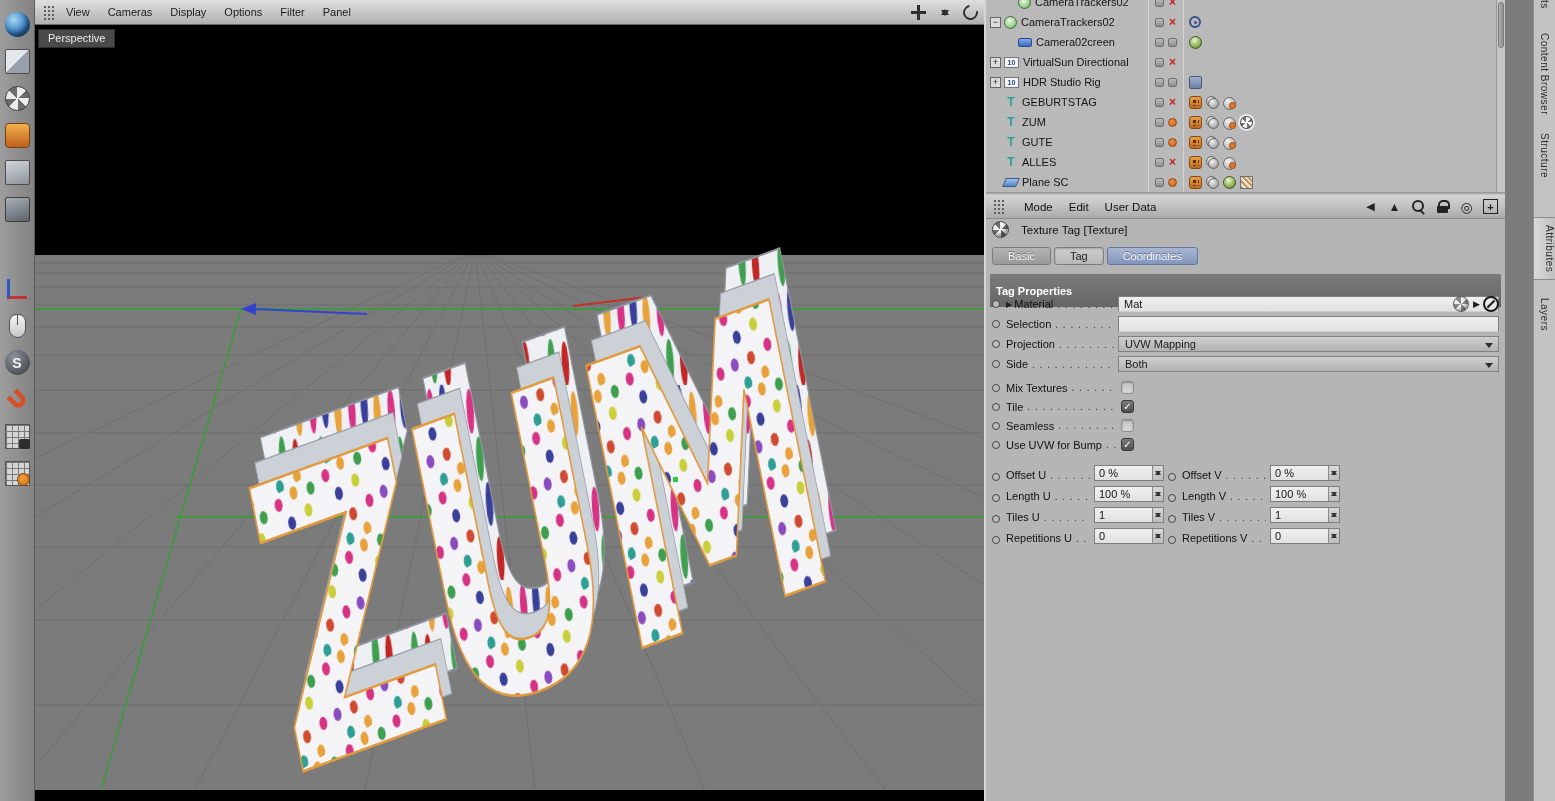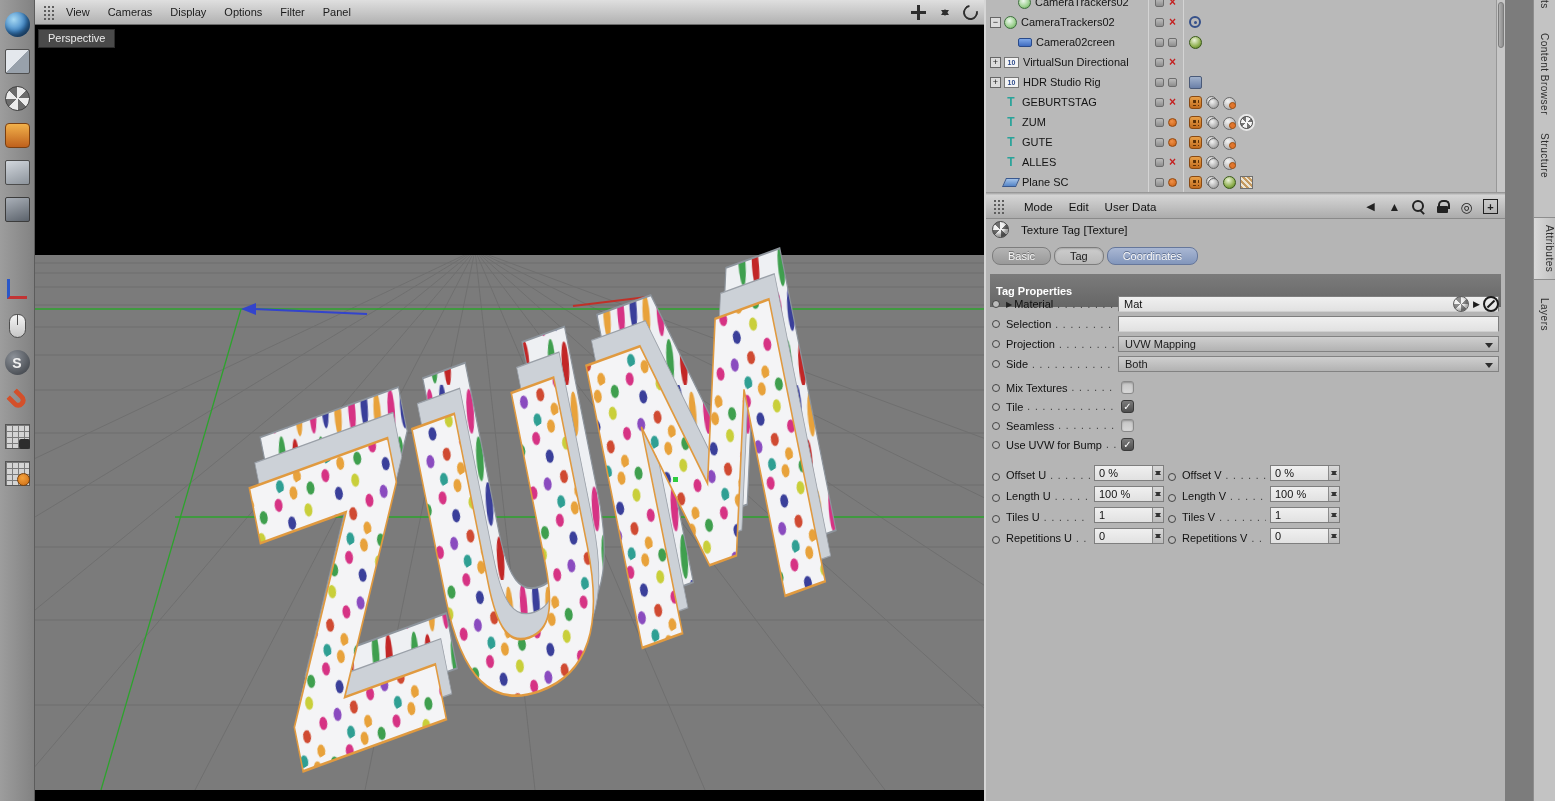--- a/index.html
+++ b/index.html
@@ -105,21 +105,21 @@
   .lock-icon::before{content:"";position:absolute;left:3px;top:1px;width:8px;height:7px;border:2px solid #222;border-bottom:none;border-radius:5px 5px 0 0}
   .lock-icon::after{content:"";position:absolute;left:2px;bottom:1px;width:11px;height:7px;background:#222;border-radius:1px}
   .target-icon::after{content:"◎";font-size:14px}
   .add-icon{border:1.5px solid #222}
   .add-icon::after{content:"+";font-size:11px;font-weight:bold}
 
   
   #tag-title{position:absolute;left:6px;top:221px;display:flex;align-items:center;gap:12px;font-size:11.5px;color:#111}
   #tag-title-icon{width:17px;height:17px;border-radius:50%;background:repeating-conic-gradient(#f2f2f2 0 12.5%,#6f6f6f 0 25%);border:1px solid #444;box-shadow:inset -2px -3px 3px rgba(0,0,0,.35)}
   #atabs{position:absolute;left:6px;top:247px;display:flex;gap:3px}
-  .atab{height:18px;padding:0 15px;border-radius:8px;font-size:11px;display:flex;align-items:center}
+  .atab{height:18px;padding:0 15px;border-radius:3px;font-size:11px;display:flex;align-items:center}
   .atab-normal{background:linear-gradient(#b4b4b4,#999);color:#f4f4f4;text-shadow:0 -1px 0 #6e6e6e;border:1px solid #7d7d7d}
   .atab-active{background:linear-gradient(#cdcdcd,#b8b8b8);color:#1d1d1d;border:1px solid #7d7d7d;box-shadow:inset 0 1px 2px rgba(0,0,0,.2)}
   .atab-accent{background:linear-gradient(#a9b7d3,#8296bb);color:#f7f7f7;text-shadow:0 -1px 0 #5a6b8c;border:1px solid #66779b}
   #section-header{position:absolute;left:4px;top:274px;width:511px;height:33px;background:linear-gradient(#7b7b7b,#666);color:#fff;font-size:11px;font-weight:bold;display:flex;align-items:center;padding-left:6px}
 
   #rows-top{position:absolute;left:6px;top:294px;width:507px}
   .arow{height:20px;display:flex;align-items:center}
   .acirc{width:8px;height:8px;border:1px solid #444;border-radius:50%;margin-right:6px;flex:none;background:#bcbcbc}
   .alab-arrow{font-size:8px;color:#222;margin-right:2px}
   .alabel{font-size:11px;color:#111;white-space:nowrap}

